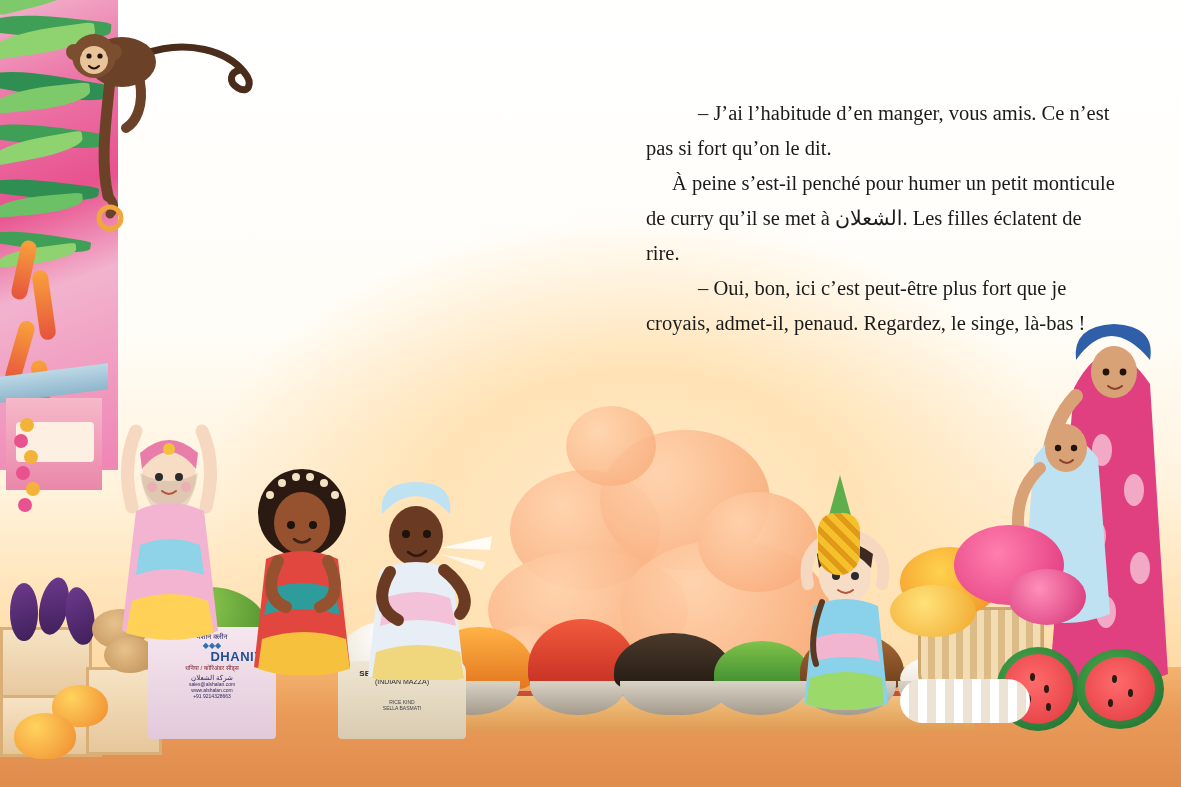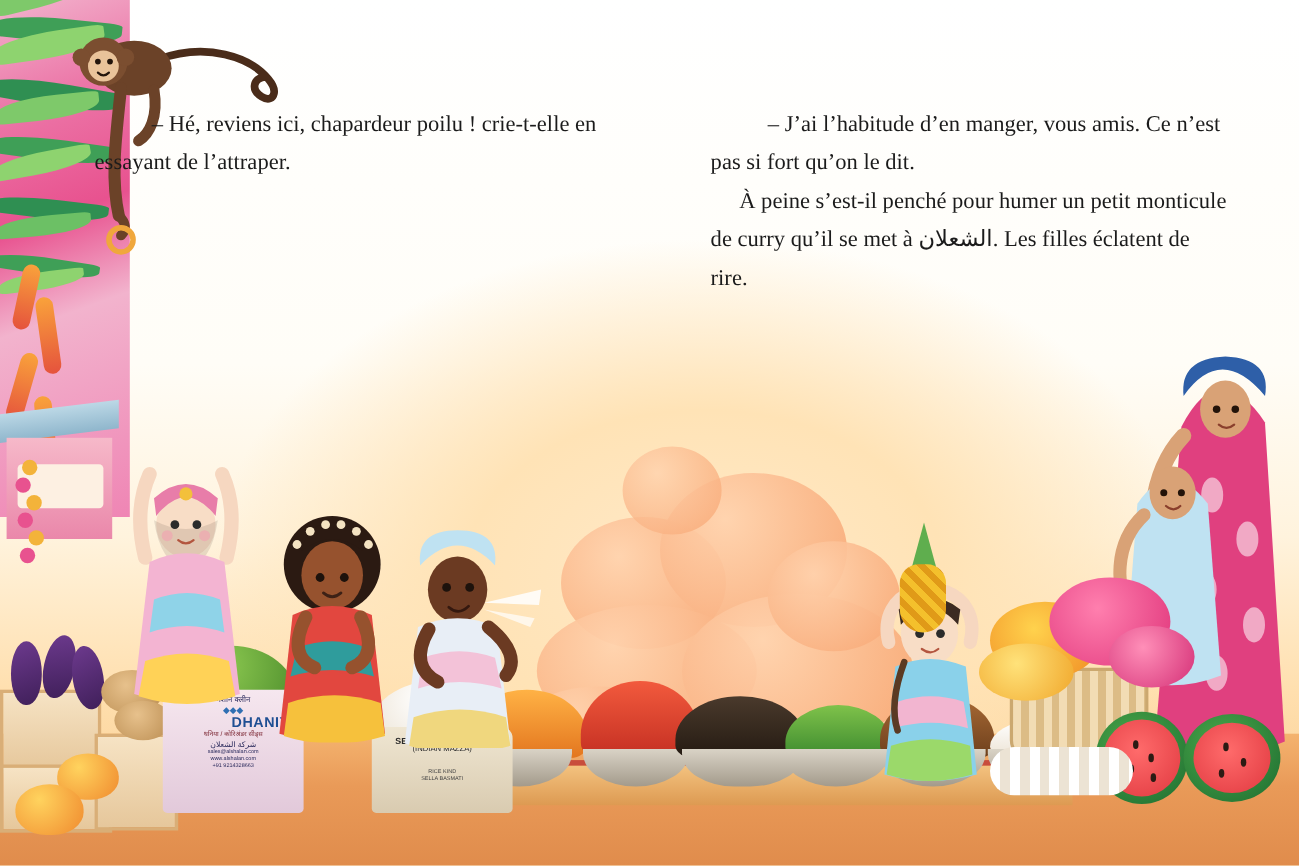--- a/index.html
+++ b/index.html
@@ -466,21 +466,21 @@
     <div class="flesh" style="left:10%;top:10%;width:80%;height:80%;"></div>
     <div class="seed" style="left:36px; top:26px;"></div>
     <div class="seed" style="left:52px; top:40px;"></div>
     <div class="seed" style="left:32px; top:50px;"></div>
   </div>
 
   <div class="layer" style="left:900px;bottom:64px;width:130px;height:44px;background:repeating-linear-gradient(90deg,#ffffff 0 9px,#ece3d4 9px 18px);border-radius:22px;"></div>
 
   <div id="text-area">
     <div class="column" id="col-left">
-      <p class="para indent2">– Hé, reviens ici, chapardeur poilu ! crie-t-elle en essayant de l’attraper.</p>
     </div>
     <div class="column" id="col-right">
       <p class="para indent2">– J’ai l’habitude d’en manger, vous amis. Ce n’est pas si fort qu’on le dit.</p>
       <p class="para indent">À peine s’est-il penché pour humer un petit monticule de curry qu’il se met à الشعلان. Les filles éclatent de rire.</p>
+      <p class="para indent2">– Oui, bon, ici c’est peut-être plus fort que je croyais, admet-il, penaud. Regardez, le singe, là-bas !</p>
     </div>
   </div>
 
 </div>
 
 </body></html>

